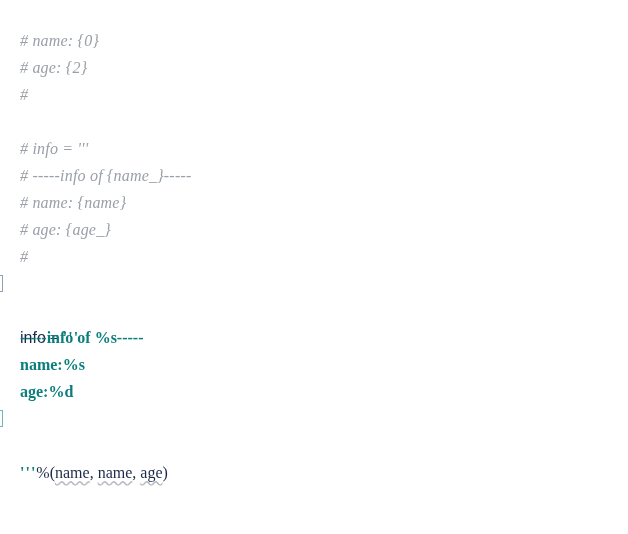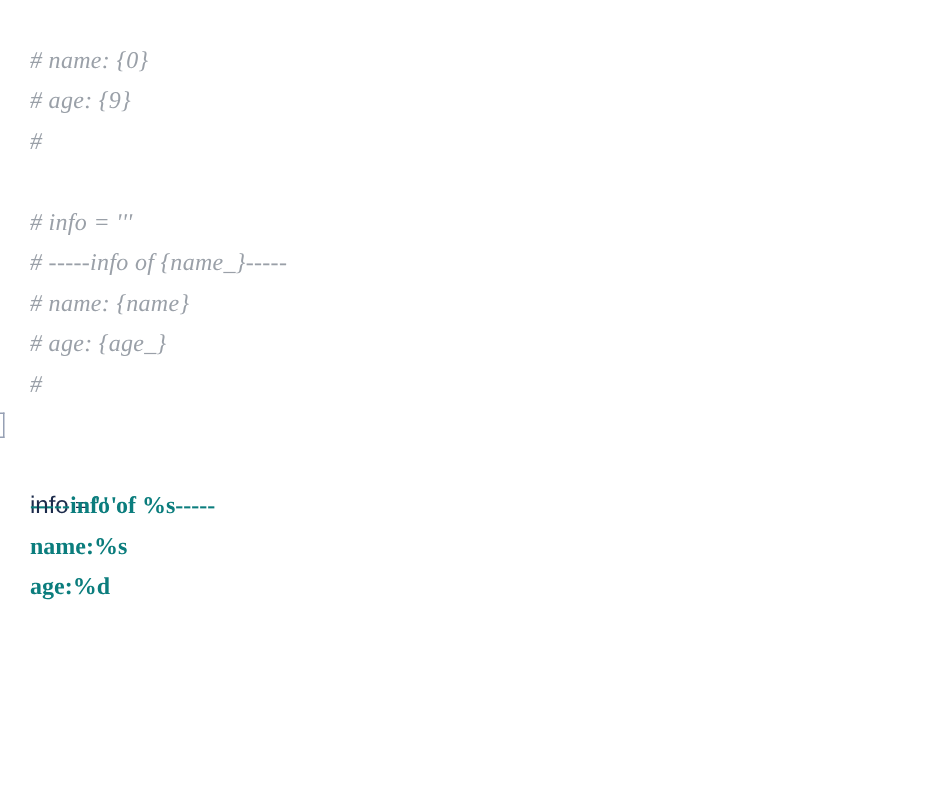--- a/index.html
+++ b/index.html
@@ -95,21 +95,21 @@
 </head>
 <body>
 
 <div id="editor">
 
   <div class="code-line">
     <span class="tok-comment"># name: {0}</span>
   </div>
 
   <div class="code-line">
-    <span class="tok-comment"># age: {9}</span>
+    <span class="tok-comment"># age: {2}</span>
   </div>
 
   <div class="code-line">
     <span class="tok-comment">#</span>
   </div>
 
 
   <div class="code-line blank-line"></div>
 
   <div class="code-line">
@@ -147,20 +147,24 @@
   <div class="code-line">
     <span class="tok-string">name:%s</span>
   </div>
 
   <div class="code-line">
     <span class="tok-string">age:%d</span>
   </div>
 
   <div class="code-line blank-line"></div>
 
+  <div class="code-line">
+    <span class="edge-glyph teal"></span>
+    <span class="tok-quote">'''</span><span class="tok-op">%(</span><span class="tok-warn">name</span><span class="tok-op">, </span><span class="tok-warn">name</span><span class="tok-op">, </span><span class="tok-warn">age</span><span class="tok-op">)</span>
+  </div>
 
   <div class="code-line blank-line"></div>
 
   <div class="code-line">
     
   </div>
 
 </div>
 
 </body></html>

